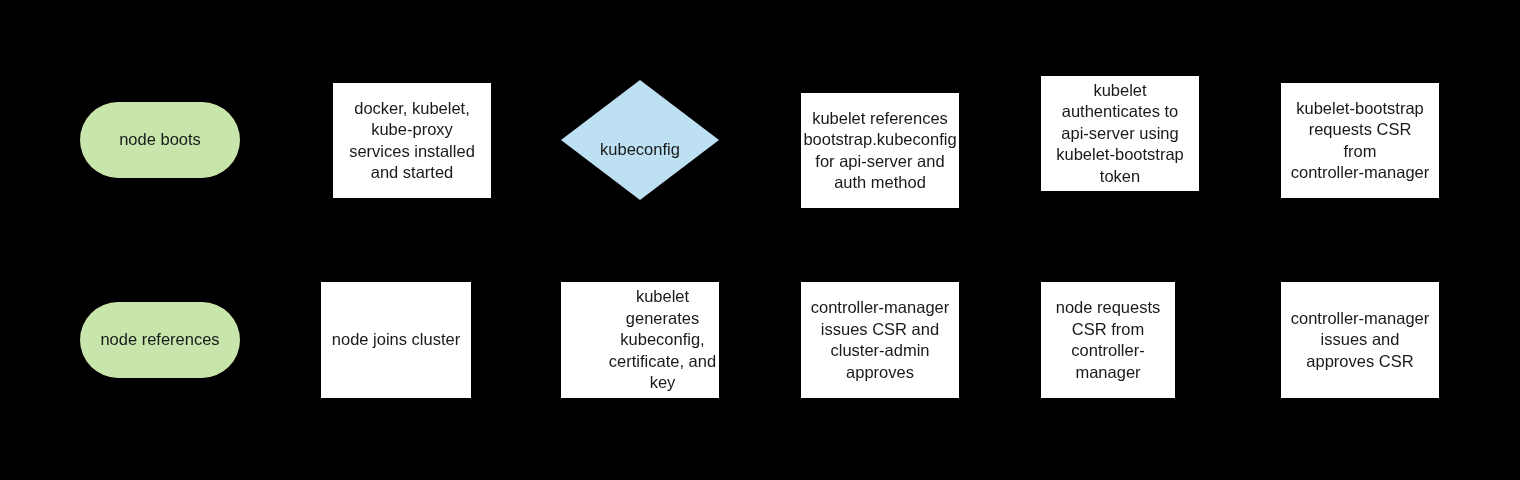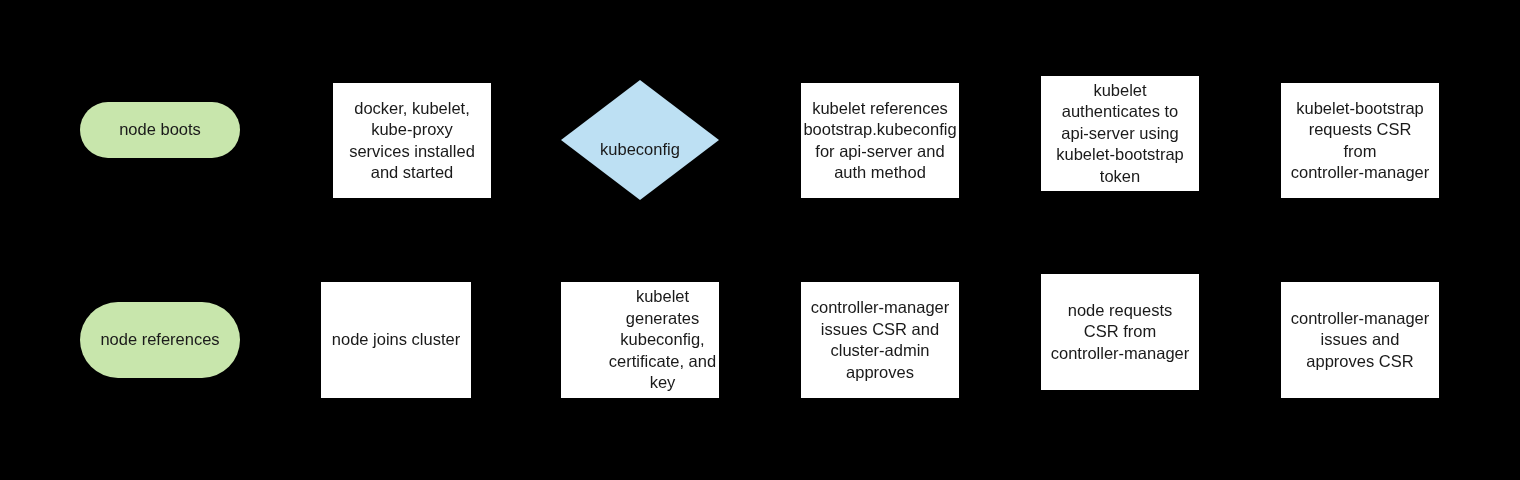--- a/index.html
+++ b/index.html
@@ -67,39 +67,39 @@
   }
   .pill-overflow .node-text {
     width: 172px;
   }
 </style>
 </head>
 <body>
 
 <div id="canvas">
 
-  <div class="node node-terminator" style="left:80px; top:102px; width:160px; height:56px;">
+  <div class="node node-terminator" style="left:80px; top:102px; width:160px; height:76px;">
     <span class="node-text">node boots</span>
   </div>
 
   <div class="node node-process" style="left:333px; top:83px; width:158px; height:115px;">
     <span class="node-text">docker, kubelet,
 kube-proxy
 services installed
 and started</span>
   </div>
 
   <div class="node node-decision" style="left:561px; top:80px; width:158px; height:120px;">
     <svg class="diamond-shape" viewBox="0 0 158 120" preserveAspectRatio="none">
       <polygon points="79,0 158,60 79,120 0,60" fill="#bde0f3"></polygon>
     </svg>
     <span class="node-text">kubeconfig</span>
   </div>
 
-  <div class="node node-process overflow-text" style="left:801px; top:83px; width:158px; height:115px;">
+  <div class="node node-process overflow-text" style="left:801px; top:93px; width:158px; height:115px;">
     <span class="node-text">kubelet references
 bootstrap.kubeconfig
 for api-server and
 auth method</span>
   </div>
 
   <div class="node node-process" style="left:1041px; top:76px; width:158px; height:115px;">
     <span class="node-text">kubelet
 authenticates to
 api-server using
@@ -128,21 +128,21 @@
 certificate, and key</span>
   </div>
 
   <div class="node node-process" style="left:801px; top:282px; width:158px; height:116px;">
     <span class="node-text">controller-manager
 issues CSR and
 cluster-admin
 approves</span>
   </div>
 
-  <div class="node node-process" style="left:1041px; top:274px; width:158px; height:116px;">
+  <div class="node node-process" style="left:1041px; top:282px; width:134px; height:116px;">
     <span class="node-text">node requests
 CSR from
 controller-manager</span>
   </div>
 
   <div class="node node-process" style="left:1281px; top:282px; width:158px; height:116px;">
     <span class="node-text">controller-manager
 issues and
 approves CSR</span>
   </div>

